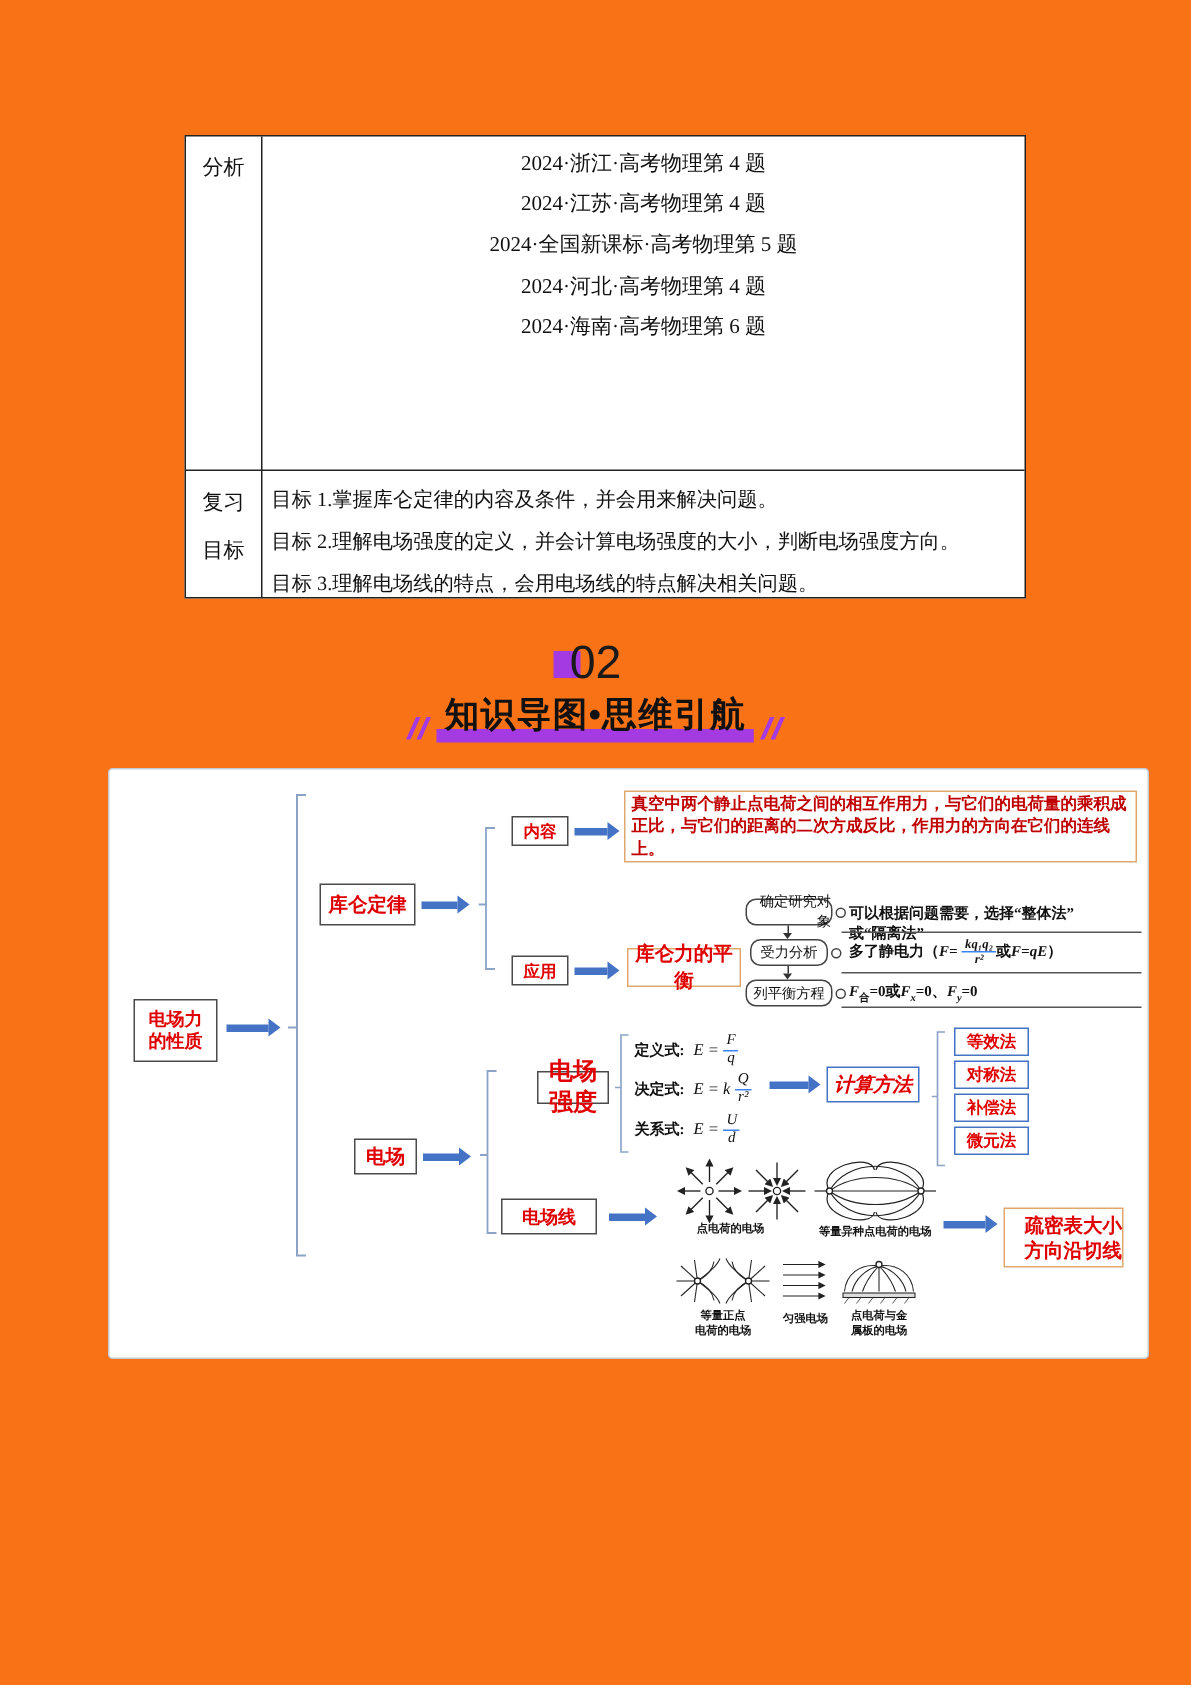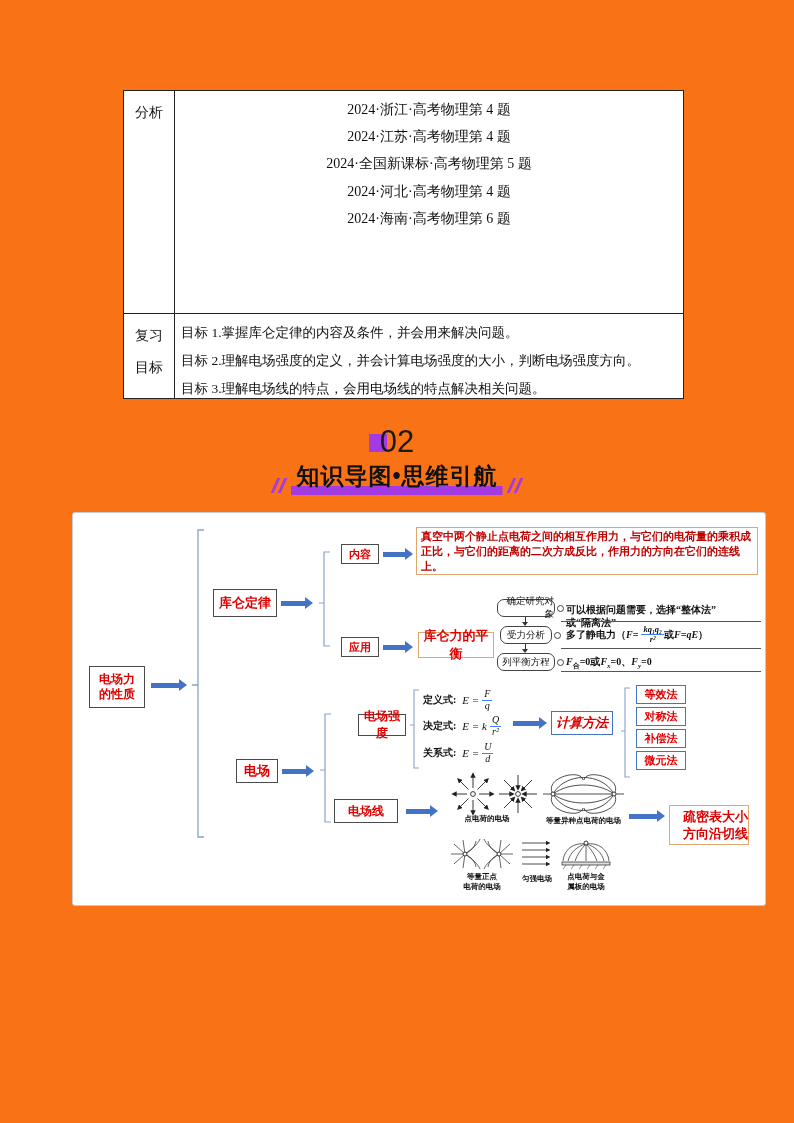--- a/index.html
+++ b/index.html
@@ -183,21 +183,21 @@
 
     <div class="nbox" style="left:163px;top:246px;width:42px;height:24px;font-size:13px;">电场</div>
     <span class="arr" style="left:209px;top:252px;width:32px;">
         <span class="sh"></span>
         <span class="hd"></span>
       </span>
     <svg class="brace" style="left:247px;top:200px;" width="12" height="111">
       <path d="M11 1 H5 V109 H11 M5 57 H0" fill="none" stroke="#8ba3c7" stroke-width="1.2"></path>
     </svg>
 
-    <div class="nbox" style="left:285px;top:201px;width:48px;height:22px;font-size:12px;">电场强度</div>
+    <div class="nbox" style="left:285px;top:201px;width:48px;height:22px;font-size:16px;">电场强度</div>
     <svg class="brace" style="left:337px;top:176px;" width="10" height="81">
       <path d="M9 1 H4 V79 H9 M4 36 H0" fill="none" stroke="#8ba3c7" stroke-width="1.1"></path>
     </svg>
 
     <div class="frow" style="left:350px;top:176px;">
       <span class="fname">定义式:</span>
       <span class="fform">
           <span>E =</span>
           <span class="frac">
             <span class="num">F</span>

